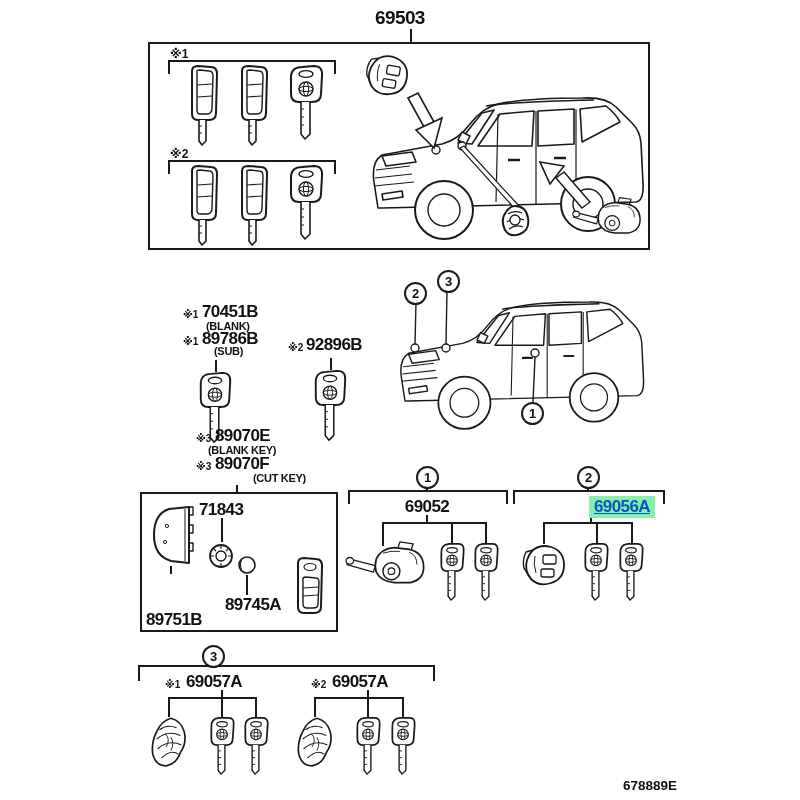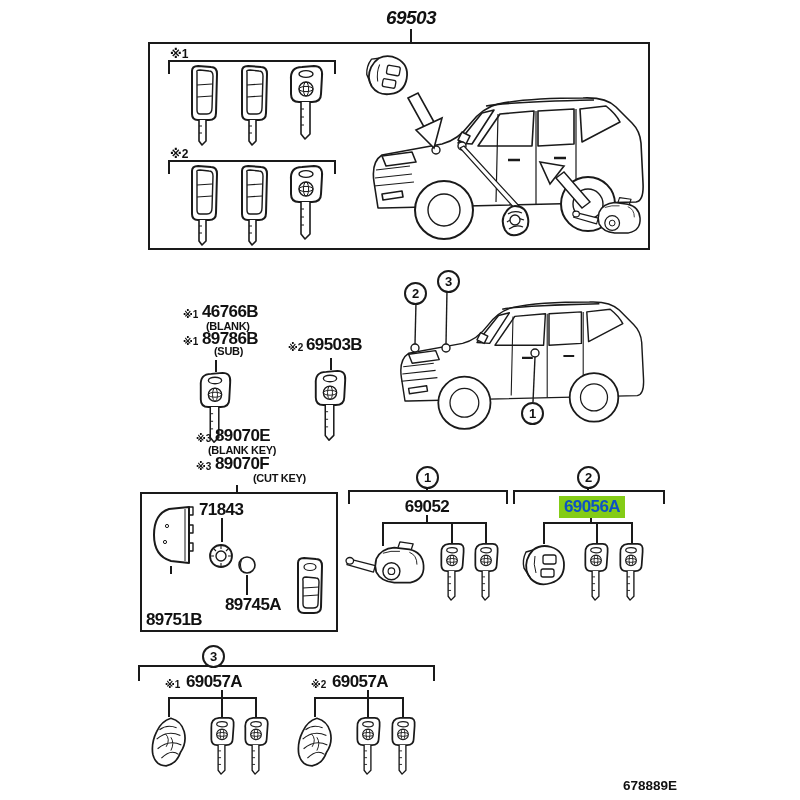--- a/index.html
+++ b/index.html
@@ -11,21 +11,21 @@
   .vline{position:absolute;width:2px;background:#1a1a1a;}
   .bracket{position:absolute;border-top:2px solid #1a1a1a;border-left:2px solid #1a1a1a;border-right:2px solid #1a1a1a;}
   .pn{position:absolute;font-weight:bold;font-size:17px;letter-spacing:-0.6px;white-space:nowrap;}
   .pn-sm{position:absolute;font-weight:bold;font-size:11px;letter-spacing:-0.3px;white-space:nowrap;}
   .marker{position:absolute;font-weight:bold;font-size:10px;white-space:nowrap;}
   .legend-line{font-weight:bold;font-size:11.5px;letter-spacing:-0.3px;line-height:15px;white-space:pre;}
   .callout{position:absolute;width:19px;height:19px;border:2px solid #1a1a1a;border-radius:50%;
            background:#fff;display:flex;align-items:center;justify-content:center;
            font-size:13px;font-weight:bold;z-index:5;}
   .hl-label{position:absolute;padding:1px 5px;font-weight:bold;font-size:17px;letter-spacing:-0.6px;}
-  .title{position:absolute;font-weight:bold;font-size:19px;letter-spacing:-0.6px;text-align:center;font-style:italic;}
+  .title{position:absolute;font-weight:bold;font-size:19px;letter-spacing:-0.6px;}
   .diagid{position:absolute;font-weight:bold;font-size:13.5px;letter-spacing:0;}
   svg{position:absolute;overflow:visible;}
 </style>
 </head>
 <body>
 
 <div class="canvas">
 
   <svg width="0" height="0" aria-hidden="true">
     <defs>
@@ -163,29 +163,29 @@
       <path d="M110 102 L114 100 L170 161 L166 164 Z" stroke-width="1.2"></path>
       <use href="#sym-cap" transform="translate(150,158)"></use>
       <path d="M190 116 L214 120 L200 138 Z" stroke-width="1.6"></path>
       <path d="M206 132 L214 126 L240 156 L232 162 Z" stroke-width="1.4"></path>
       <use href="#sym-ignition" transform="translate(222,150) scale(0.82)"></use>
     </g>
   </svg>
 
 
   <div class="marker" style="left:183px;top:309px;">※1</div>
-  <div class="pn" style="left:202px;top:302px;">46766B</div>
+  <div class="pn" style="left:202px;top:302px;">70451B</div>
   <div class="pn-sm" style="left:206px;top:320px;">(BLANK)</div>
 
   <div class="marker" style="left:183px;top:336px;">※1</div>
   <div class="pn" style="left:202px;top:329px;">89786B</div>
   <div class="pn-sm" style="left:214px;top:345px;">(SUB)</div>
 
   <div class="marker" style="left:288px;top:342px;">※2</div>
-  <div class="pn" style="left:306px;top:335px;">69503B</div>
+  <div class="pn" style="left:306px;top:335px;">92896B</div>
 
   <div class="vline" style="left:215px;top:360px;height:12px;width:1.6px;"></div>
   <svg style="left:196px;top:371px;" width="38" height="74" viewBox="0 0 40 78">
       <use href="#sym-toyokey"></use>
     </svg>
   <div class="vline" style="left:330px;top:358px;height:12px;width:1.6px;"></div>
   <svg style="left:311px;top:369px;" width="38" height="74" viewBox="0 0 40 78">
       <use href="#sym-toyokey"></use>
     </svg>
 
@@ -261,21 +261,21 @@
     </svg>
   <svg style="left:471px;top:542px;" width="30" height="62" viewBox="0 0 30 64">
       <use href="#sym-smallkey"></use>
     </svg>
 
   <div class="callout" style="left:577px;top:466px;">
       <span>2</span>
     </div>
   <div class="vline" style="left:587px;top:486px;height:4px;width:1.6px;"></div>
   <div class="bracket" style="left:513px;top:490px;width:148px;height:12px;"></div>
-  <div class="hl-label" style="left:559px;top:496px;background:#84cc16;color:#0d52c4;">69056A</div>
+  <div class="hl-label" style="left:589px;top:496px;background:#86efac;color:#0d52c4;text-decoration:underline;">69056A</div>
   <div class="vline" style="left:590px;top:518px;height:4px;width:1.6px;"></div>
   <div class="hline" style="left:543px;top:522px;width:90px;height:1.6px;"></div>
   <div class="vline" style="left:543px;top:522px;height:22px;width:1.6px;"></div>
   <div class="vline" style="left:596px;top:522px;height:21px;width:1.6px;"></div>
   <div class="vline" style="left:631px;top:522px;height:21px;width:1.6px;"></div>
   <svg style="left:521px;top:542px;" width="46" height="46" viewBox="0 0 46 46">
       <use href="#sym-doorcyl"></use>
     </svg>
   <svg style="left:581px;top:542px;" width="30" height="62" viewBox="0 0 30 64">
       <use href="#sym-smallkey"></use>

